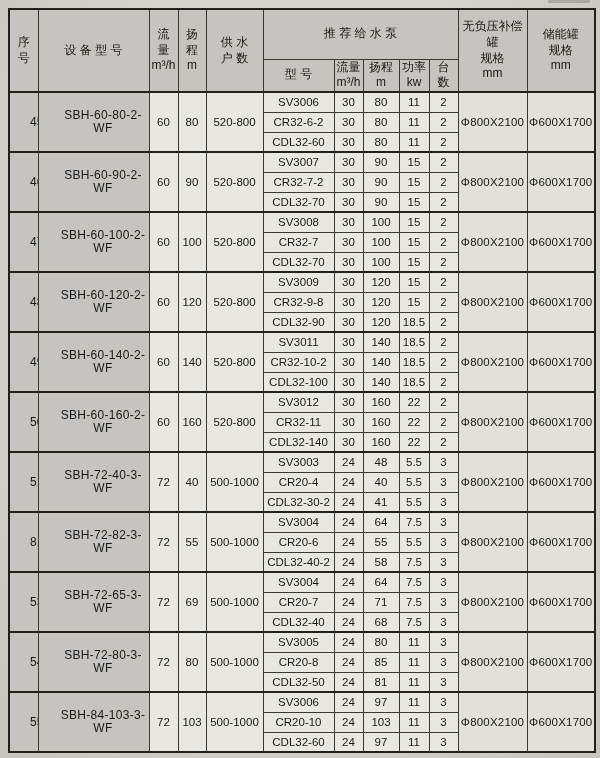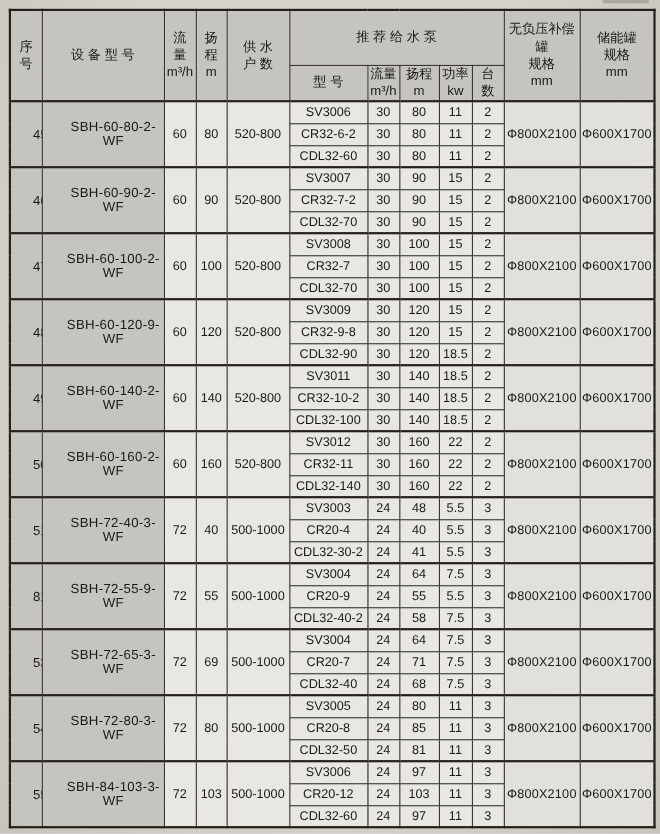--- a/index.html
+++ b/index.html
@@ -173,21 +173,21 @@
       </tr>
       <tr class="sub">
         <td class="light">CDL32-70</td>
         <td class="light">30</td>
         <td class="light">100</td>
         <td class="light">15</td>
         <td class="light">2</td>
       </tr>
       <tr class="sub group-start">
         <td class="gray seq" rowspan="3">48</td>
-        <td class="gray model" rowspan="3">SBH-60-120-9-WF</td>
+        <td class="gray model" rowspan="3">SBH-60-120-2-WF</td>
         <td class="light" rowspan="3">60</td>
         <td class="light" rowspan="3">120</td>
         <td class="light" rowspan="3">520-800</td>
         <td class="light">SV3009</td>
         <td class="light">30</td>
         <td class="light">120</td>
         <td class="light">15</td>
         <td class="light">2</td>
         <td class="tank" rowspan="3">Φ800X2100</td>
         <td class="tank" rowspan="3">Φ600X1700</td>
@@ -285,34 +285,34 @@
       </tr>
       <tr class="sub">
         <td class="light">CDL32-30-2</td>
         <td class="light">24</td>
         <td class="light">41</td>
         <td class="light">5.5</td>
         <td class="light">3</td>
       </tr>
       <tr class="sub group-start">
         <td class="gray seq" rowspan="3">81</td>
-        <td class="gray model" rowspan="3">SBH-72-55-9-WF</td>
+        <td class="gray model" rowspan="3">SBH-72-82-3-WF</td>
         <td class="light" rowspan="3">72</td>
         <td class="light" rowspan="3">55</td>
         <td class="light" rowspan="3">500-1000</td>
         <td class="light">SV3004</td>
         <td class="light">24</td>
         <td class="light">64</td>
         <td class="light">7.5</td>
         <td class="light">3</td>
         <td class="tank" rowspan="3">Φ800X2100</td>
         <td class="tank" rowspan="3">Φ600X1700</td>
       </tr>
       <tr class="sub">
-        <td class="light">CR20-9</td>
+        <td class="light">CR20-6</td>
         <td class="light">24</td>
         <td class="light">55</td>
         <td class="light">5.5</td>
         <td class="light">3</td>
       </tr>
       <tr class="sub">
         <td class="light">CDL32-40-2</td>
         <td class="light">24</td>
         <td class="light">58</td>
         <td class="light">7.5</td>
@@ -382,21 +382,21 @@
         <td class="light" rowspan="3">500-1000</td>
         <td class="light">SV3006</td>
         <td class="light">24</td>
         <td class="light">97</td>
         <td class="light">11</td>
         <td class="light">3</td>
         <td class="tank" rowspan="3">Φ800X2100</td>
         <td class="tank" rowspan="3">Φ600X1700</td>
       </tr>
       <tr class="sub">
-        <td class="light">CR20-12</td>
+        <td class="light">CR20-10</td>
         <td class="light">24</td>
         <td class="light">103</td>
         <td class="light">11</td>
         <td class="light">3</td>
       </tr>
       <tr class="sub">
         <td class="light">CDL32-60</td>
         <td class="light">24</td>
         <td class="light">97</td>
         <td class="light">11</td>

